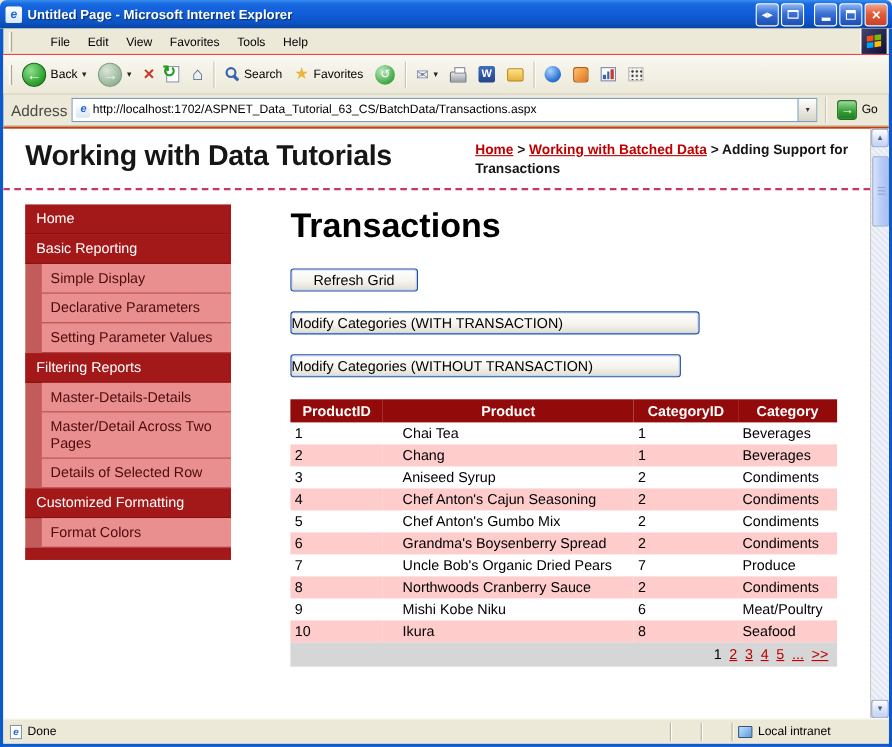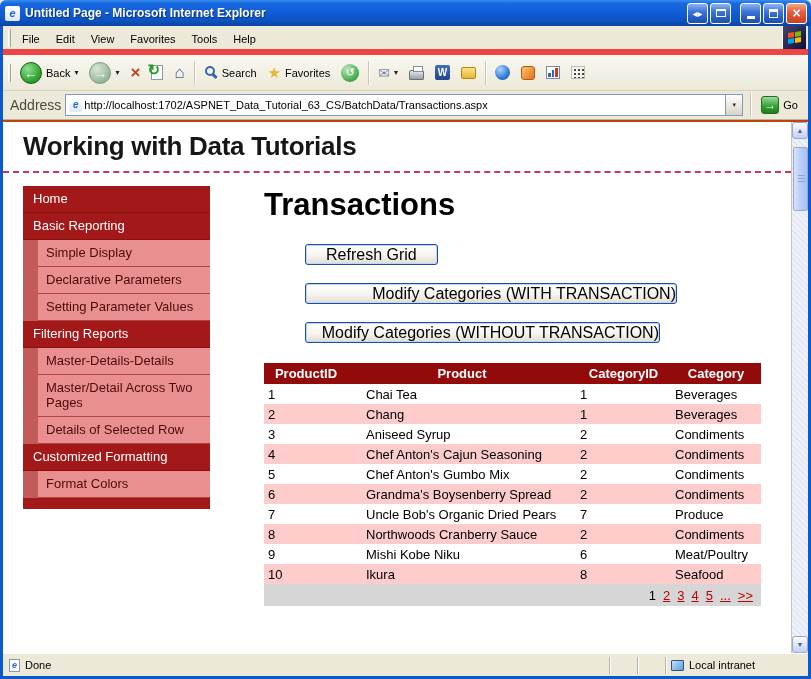--- a/index.html
+++ b/index.html
@@ -22,21 +22,21 @@
 .tb-btn.close{background:linear-gradient(180deg,#F5A583 0%,#E35B3B 45%,#C94224 100%);font-size:14px;font-weight:bold;}
 .glyph-min{width:8px;height:3px;background:#fff;display:block}
 .glyph-max{width:9px;height:9px;border:1px solid #fff;border-top-width:3px;display:block}
 .glyph-win{width:10px;height:8px;border:1px solid #fff;border-top-width:2px;display:block}
 
 
 .frame{flex:1;display:flex;flex-direction:column;min-height:0;background:#ECE9D8;
  border-left:3px solid #0C59CC;border-right:3px solid #0C59CC;border-bottom:3px solid #0C59CC;}
 
 
-.menubar{flex:0 0 24px;display:flex;align-items:center;padding:0 2px;border-bottom:6px solid #ef4444;}
+.menubar{flex:0 0 24px;display:flex;align-items:center;padding:0 2px;border-bottom:1px solid #ef4444;gap:24px;}
 .grip{width:3px;height:18px;margin:0 3px;border-left:1px solid #fff;border-right:1px solid #ACA899;flex:0 0 auto;}
 .menu-item{font-size:11px;padding:4px 8px;color:#000;cursor:default;}
 .menubar-right{margin-left:auto;display:flex;align-items:center;height:100%;}
 .windows-logo{width:24px;height:23px;background:linear-gradient(135deg,#44446E,#0E0E38);display:flex;align-items:center;justify-content:center;border-left:1px solid #fff;}
 .flag{display:grid;grid-template-columns:6px 6px;grid-template-rows:5px 5px;gap:1px;transform:skewY(-8deg);}
 .flag i{display:block}
 .f1{background:#F65314}.f2{background:#7CBB00}.f3{background:#00A1F1}.f4{background:#FFBB00}
 
 
 .toolbar{flex:0 0 36px;display:flex;align-items:center;padding:0 4px 0 2px;gap:1px;border-bottom:1px solid #D6D2C2;background:linear-gradient(180deg,#F9F8F2,#ECE9D8);}
@@ -86,23 +86,23 @@
 .breadcrumb{flex:0 0 345px;width:345px;font-size:12.5px;font-weight:bold;color:#161616;line-height:1.35;padding-top:2px;}
 .bc-link{color:#C00000;}
 .bc-sep{color:#161616;}
 .page-body{flex:1;display:flex;padding-top:13px;overflow:hidden;align-items:flex-start;}
 .sidebar{flex:0 0 187px;margin-left:20px;background:#C45B5B;font-size:13px;}
 .side-header{background:#A31919;color:#fff;padding:5px 34px 6px 10px;border-bottom:1px solid #8B1010;cursor:pointer;}
 .side-item{background:#EA8F8F;color:#4D0A0A;padding:5px 14px 6px 8px;margin-left:15px;border-bottom:1px solid #B24343;cursor:pointer;}
 .side-header.partial{height:11px;padding:0;border:0;}
 .main{flex:1;padding:1px 20px 0 54px;min-width:0;}
 .main h1{font-size:31px;font-weight:bold;color:#000;margin:0 0 21px;}
-.btn{font-family:inherit;font-size:16px;color:#000;border:1px solid #1D4FA0;border-radius:3px;cursor:pointer;
+.btn{font-family:inherit;font-size:13px;color:#000;border:1px solid #1D4FA0;border-radius:3px;cursor:pointer;
  background:linear-gradient(180deg,#FFFFFF 0%,#F5F4EF 55%,#E0DDD0 100%);
- box-shadow:inset 0 0 0 1px #C5D6F2;display:block;text-align:right;margin-left:41px;}
+ box-shadow:inset 0 0 0 1px #C5D6F2;display:block;text-align:left;}
 .refresh-btn{height:21px;padding:0 20px;margin-bottom:18px;}
 .wide-btn{height:21px;margin-bottom:18px;}
 .w1{width:372px;}
 .w2{width:355px;margin-bottom:20px;}
 .grid{border-collapse:collapse;width:497px;font-size:13px;table-layout:fixed;}
 .grid th{background:#930A0A;color:#fff;font-weight:bold;text-align:center;padding:3px 4px;height:21px;}
 .grid th:nth-child(1){width:84px}
 .grid th:nth-child(2){width:228px}
 .grid th:nth-child(3){width:95px}
 .grid th:nth-child(4){width:90px}
@@ -255,20 +255,21 @@
         <span class="go-icon">→</span>
         <span>Go</span>
       </button>
     </div>
 
     <div class="content">
       <div class="content-main">
 
         <div class="site-header">
           <div class="site-title">Working with Data Tutorials</div>
+          <div class="breadcrumb"><a href="#" class="bc-link">Home</a><span class="bc-sep"> &gt; </span><a href="#" class="bc-link">Working with Batched Data</a><span class="bc-sep"> &gt; </span><span class="bc-current">Adding Support for Transactions</span></div>
         </div>
 
         <div class="page-body">
           <div class="sidebar">
               <div class="side-header">Home</div>
               <div class="side-header">Basic Reporting</div>
               <div class="side-item">Simple Display</div>
               <div class="side-item">Declarative Parameters</div>
               <div class="side-item">Setting Parameter Values</div>
               <div class="side-header">Filtering Reports</div>

